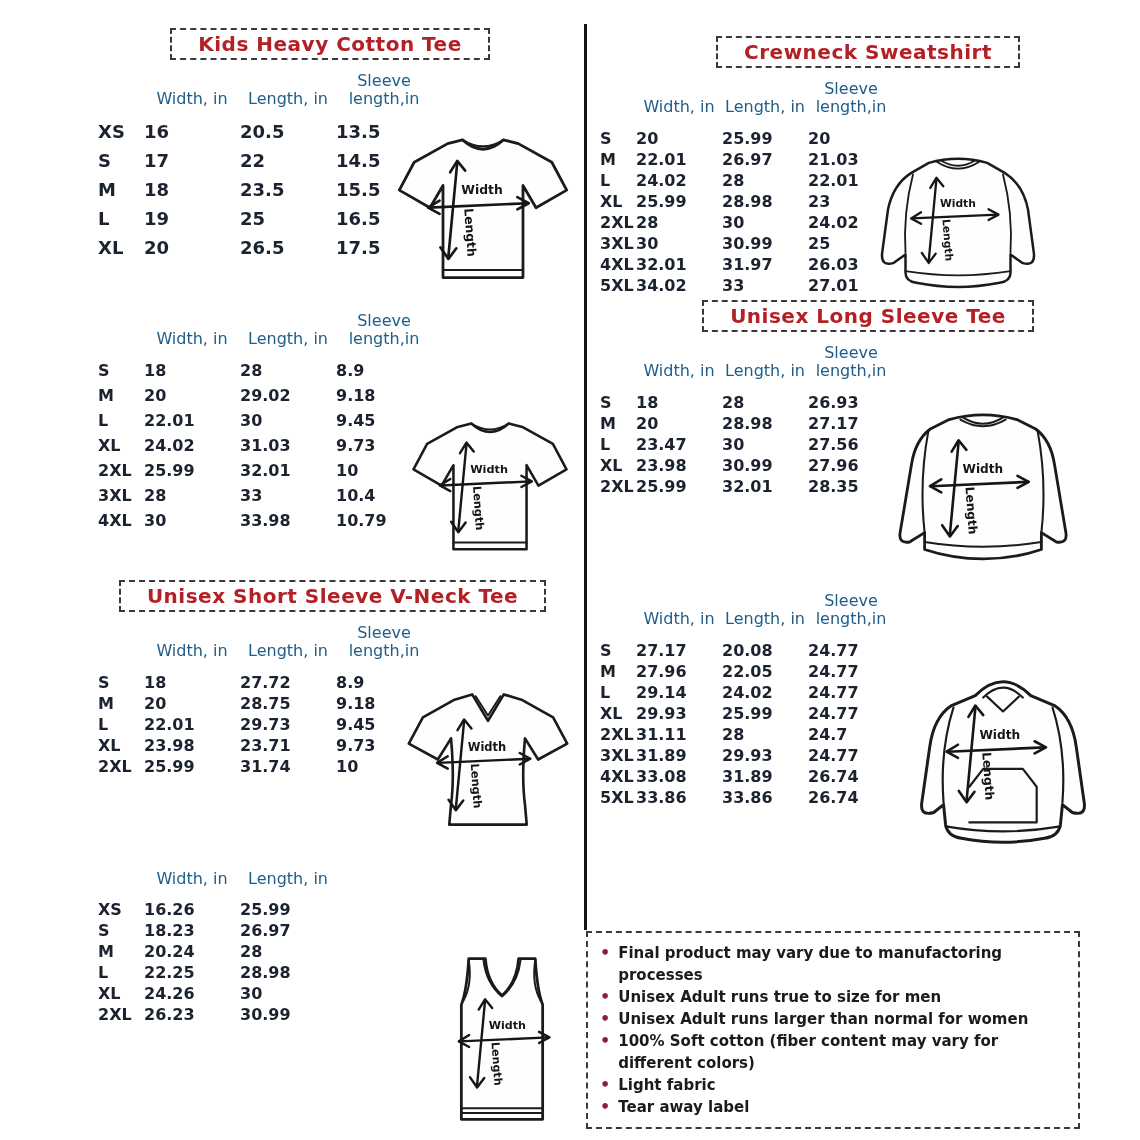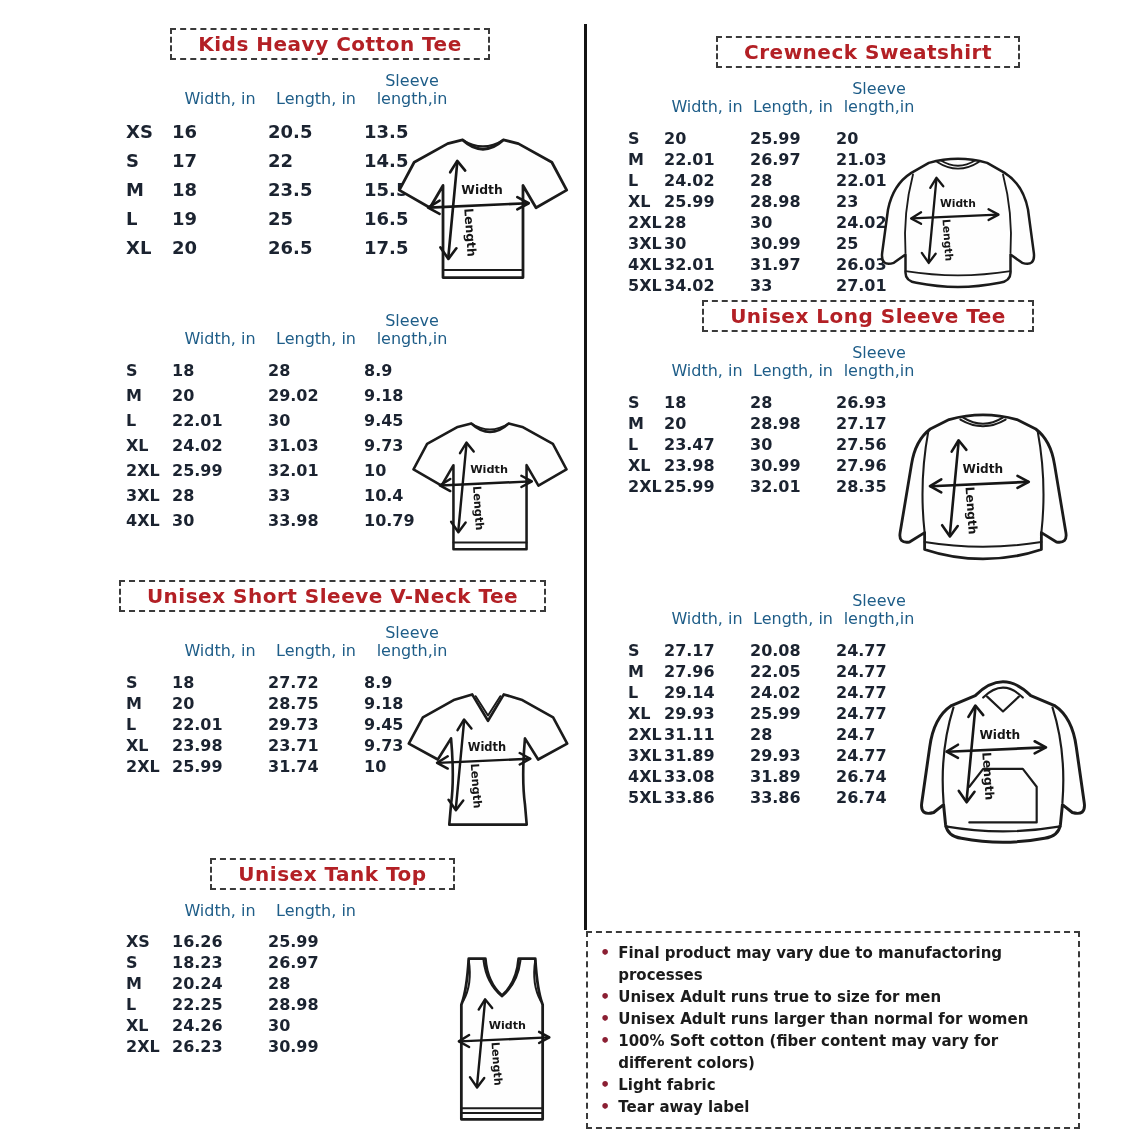--- a/index.html
+++ b/index.html
@@ -14,21 +14,21 @@
     padding:2px 26px;color:#b32025;font-weight:bold;font-size:20px;
     white-space:nowrap;letter-spacing:0.5px;
   }
   .size-table{margin-top:12px;margin-left:18px;}
   .tight .size-table{margin-left:4px;}
   .trow{display:flex;align-items:baseline;height:21px;font-size:16px;font-weight:bold;}
   .roomy .trow{height:29px;font-size:18px;}
   .semi  .trow{height:25px;}
   .trow.thead{height:auto;align-items:flex-end;margin-bottom:12px;}
   .cell{display:block;}
-  .cell.size{width:46px;margin-left:28px;}
+  .cell.size{width:46px;}
   .cell.val{width:96px;}
   .tight .cell.size{width:36px;}
   .tight .cell.val{width:86px;}
   .cell.col-header{
     width:96px;color:#1e5d88;font-size:16px;font-weight:normal;
     white-space:pre-line;text-align:center;line-height:1.15;
   }
   .tight .cell.col-header{width:86px;}
   .garment{position:absolute;}
   .outline{fill:#fefefe;stroke:#1b1b1b;stroke-width:3;stroke-linejoin:round;stroke-linecap:round;}
@@ -404,21 +404,20 @@
     <path class="detail" d="M104,41 L120,56 L136,41"></path>
     <path class="detail" d="M86,132 L100,114 L140,114 L154,132 L154,168 L86,168"></path>
     <path class="detail" d="M70,52 Q56,96 60,148"></path>
     <path class="detail" d="M170,52 Q184,96 180,148"></path>
     <path class="detail" d="M62,172 Q120,182 178,172"></path>
     <use href="#marrows" transform="translate(115,94) scale(0.88)"></use>
   </svg>
 </section>
 
 <section class="section" style="left:80px;top:858px;width:505px;height:282px;">
-  <div class="title-box">Unisex Tank Top</div>
   <div class="size-table">
       <div class="trow thead">
         <span class="cell size"></span>
         <span class="cell col-header">Width, in</span>
         <span class="cell col-header">Length, in</span>
       </div>
       <div class="trow">
         <span class="cell size">XS</span>
         <span class="cell val">16.26</span>
         <span class="cell val">25.99</span>

